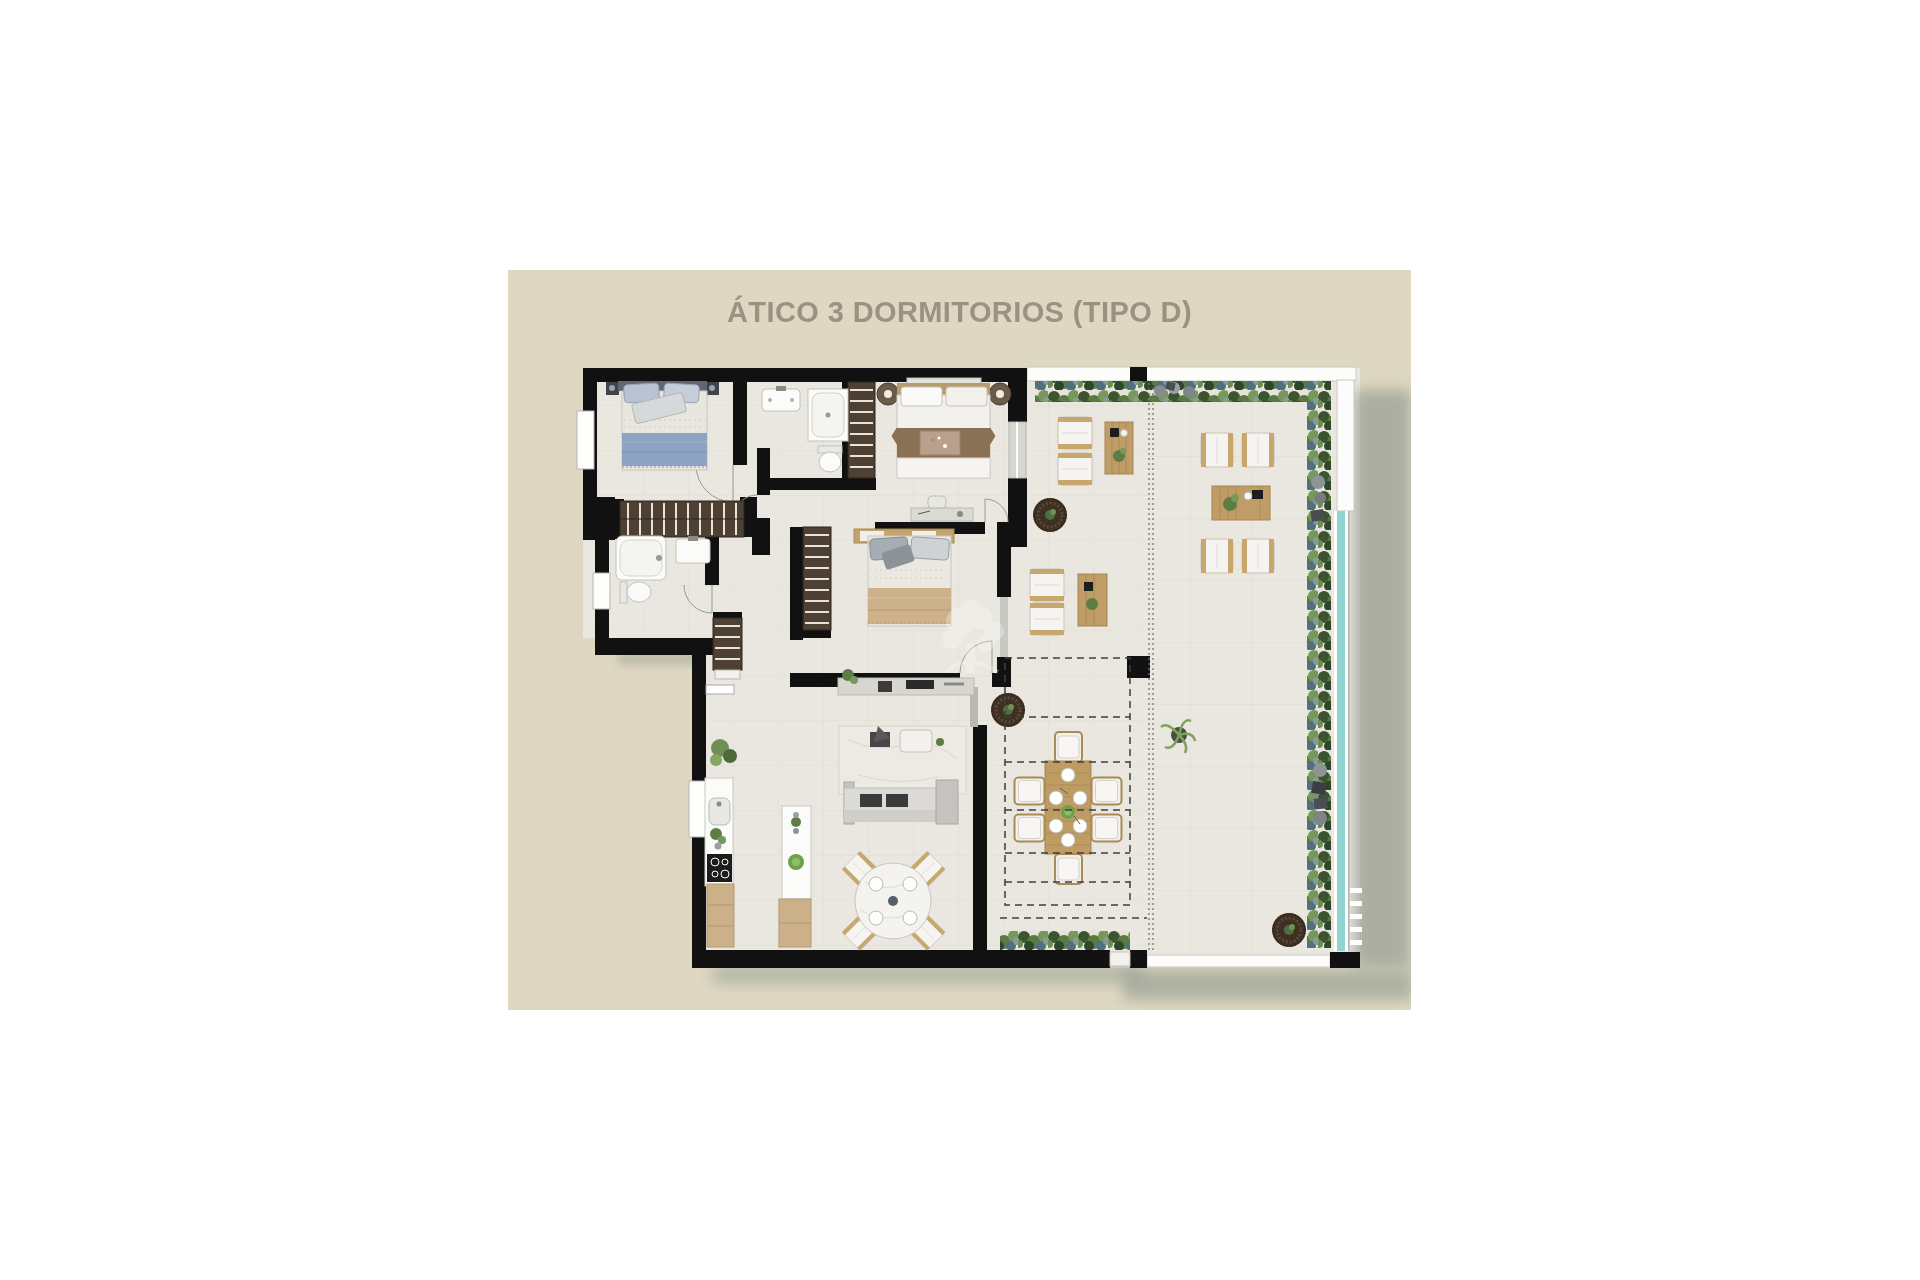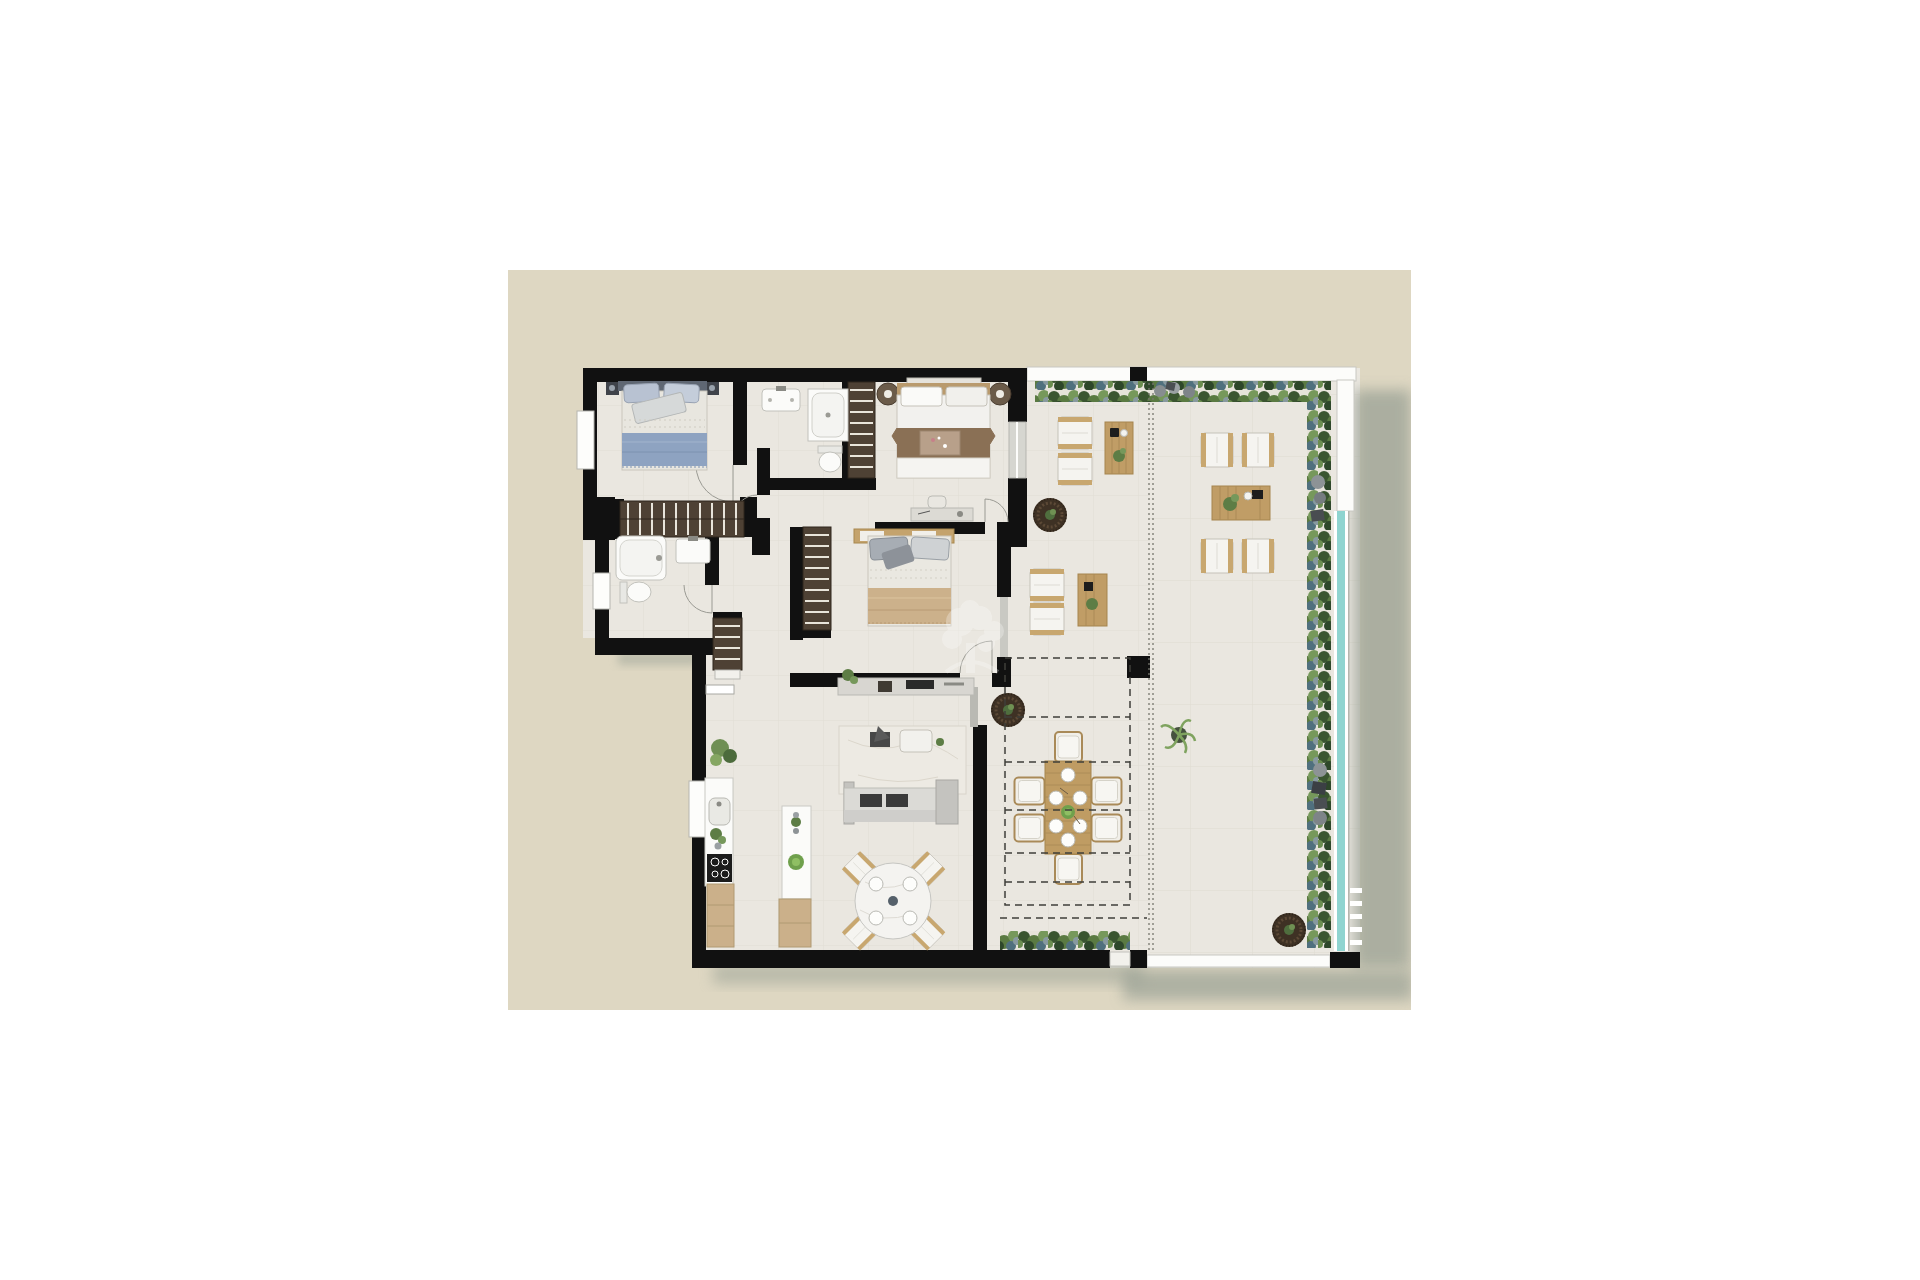--- a/index.html
+++ b/index.html
@@ -9,20 +9,21 @@
          background:#ded7c2;overflow:hidden;}
   .title{position:absolute;left:0;top:26px;width:100%;margin:0;text-align:center;
          font-size:29px;font-weight:700;letter-spacing:.4px;color:#9c9283;}
   .plan-svg{position:absolute;left:0;top:0;width:903px;height:740px;display:block;}
 </style>
 </head>
 <body>
 
 <div class="page">
   <section class="panel">
+    <h1 class="title">ÁTICO 3 DORMITORIOS (TIPO D)</h1>
 
     <svg class="plan-svg" viewBox="0 0 903 740" xmlns="http://www.w3.org/2000/svg">
       <defs>
         <pattern id="tilesS" width="45" height="45" patternUnits="userSpaceOnUse">
           <path d="M45 0H0V45" fill="none" stroke="#dbd7cd" stroke-width="1"></path>
         </pattern>
         <pattern id="tilesL" width="62" height="62" patternUnits="userSpaceOnUse">
           <path d="M62 0H0V62" fill="none" stroke="#d9d5ca" stroke-width="1"></path>
         </pattern>
         <pattern id="hedge" width="30" height="20" patternUnits="userSpaceOnUse">

